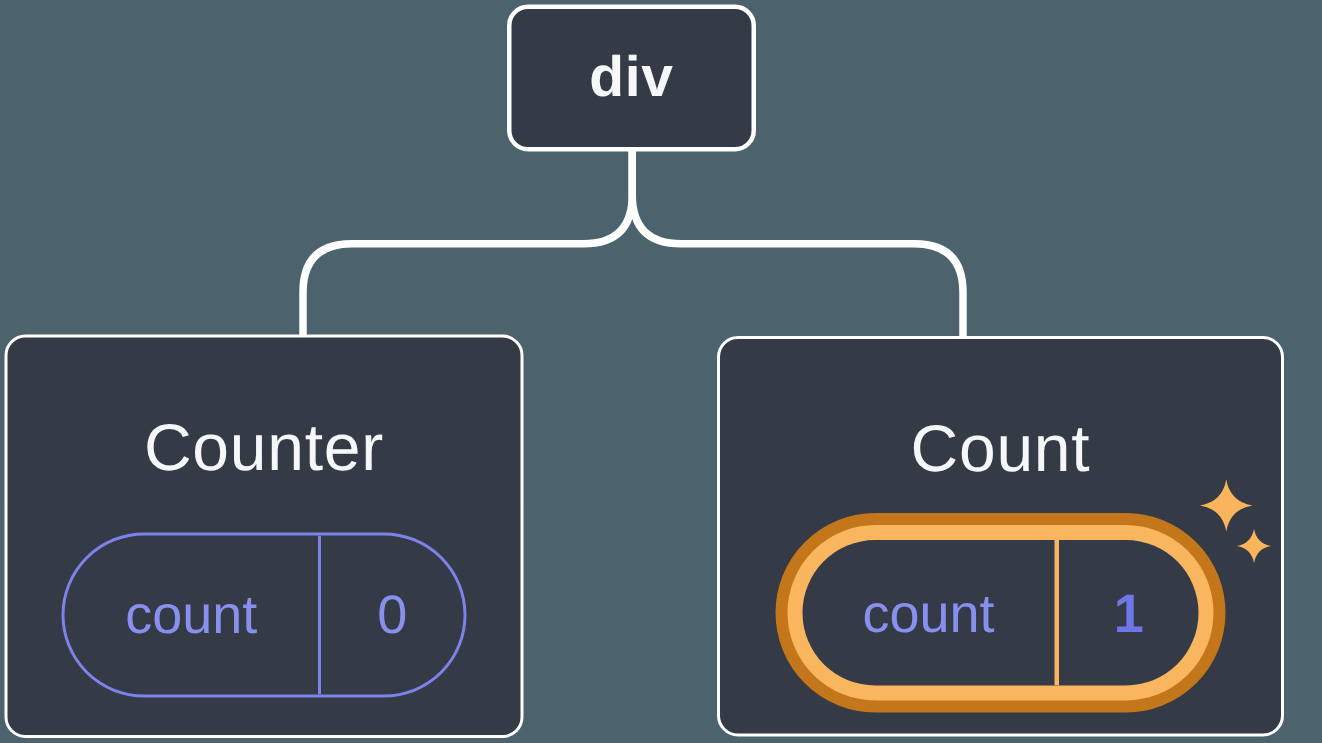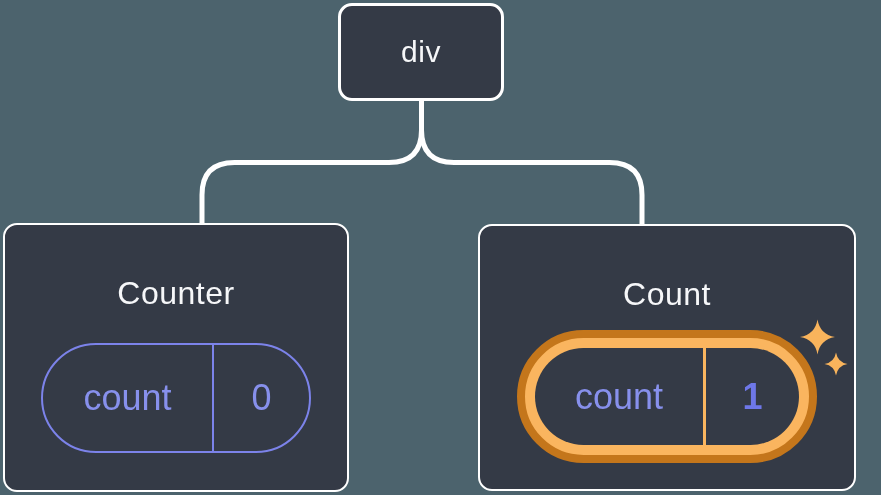--- a/index.html
+++ b/index.html
@@ -29,42 +29,42 @@
   }
   .root-node {
     left: 338px; top: 3px;
     width: 166px; height: 98px;
     display: flex;
     align-items: center;
     justify-content: center;
   }
   .root-label {
     color: #F6F7F9;
-    font-size: 30px;
-    font-weight: 400;
+    font-size: 38px;
+    font-weight: 700;
     letter-spacing: 0.5px;
   }
   .card {
     border-width: 2.5px;
     display: flex;
     flex-direction: column;
     align-items: center;
     padding-top: 52px;
   }
   .card-left {
     left: 3px; top: 223px;
     width: 346px; height: 269px;
   }
   .card-right {
     left: 478px; top: 224px;
     width: 378px; height: 267px;
   }
   .card-title {
     color: #F6F7F9;
-    font-size: 32px;
+    font-size: 44px;
     font-weight: 500;
     line-height: 1;
     letter-spacing: 0.5px;
   }
   
   .state-pill {
     margin-top: 34px;
     width: 270px; height: 110px;
     border: 2px solid #7C83EA;
     border-radius: 999px;

